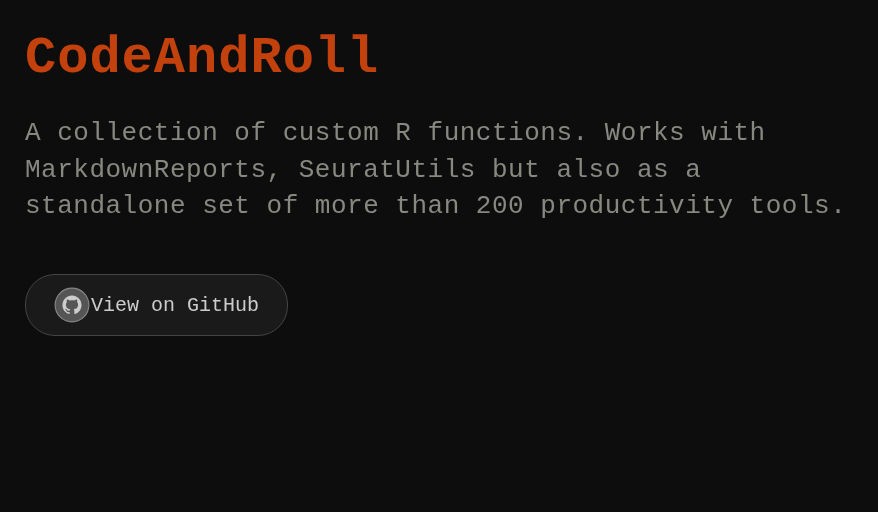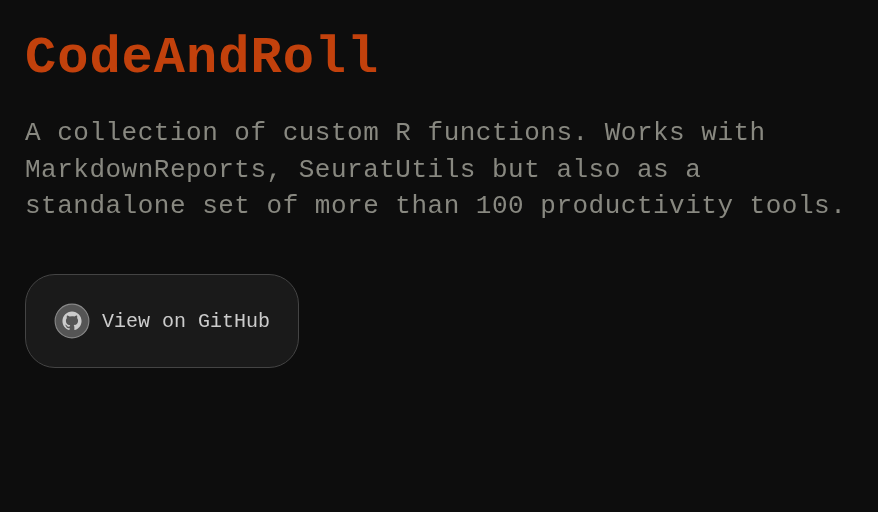--- a/index.html
+++ b/index.html
@@ -31,25 +31,25 @@
       color: #888880;
       line-height: 1.4;
       max-width: 840px;
       margin-bottom: 50px;
       letter-spacing: 0.5px;
     }
 
     .github-button {
       display: inline-flex;
       align-items: center;
-      gap: 12px;
+      gap: 1px;
       background-color: #1a1a1a;
       border: 1.5px solid #444;
       border-radius: 30px;
-      padding: 28px 28px;
+      padding: 12px 28px;
       cursor: pointer;
       text-decoration: none;
     }
 
     .github-button-text {
       font-family: 'Courier New', Courier, monospace;
       font-size: 20px;
       color: #cccccc;
       font-weight: 500;
     }
@@ -60,21 +60,21 @@
       flex-shrink: 0;
     }
   </style>
 </head>
 <body>
 
 
 
 <h1 class="title">CodeAndRoll</h1>
 
-<p class="description">A collection of custom R functions. Works with MarkdownReports, SeuratUtils but also as a standalone set of more than 100 productivity tools.</p>
+<p class="description">A collection of custom R functions. Works with MarkdownReports, SeuratUtils but also as a standalone set of more than 200 productivity tools.</p>
 
 <a class="github-button" href="#">
   <svg class="github-icon" viewBox="0 0 32 32" xmlns="http://www.w3.org/2000/svg">
     <circle cx="16" cy="16" r="15" fill="#555" stroke="#888" stroke-width="1"></circle>
     <path d="M16 7.5C11.3 7.5 7.5 11.3 7.5 16c0 3.75 2.43 6.93 5.8 8.05.42.08.58-.18.58-.4v-1.4c-2.36.51-2.85-1.14-2.85-1.14-.39-0.98-.95-1.24-.95-1.24-.77-.53.06-.52.06-.52.85.06 1.3.87 1.3.87.76 1.3 1.98.92 2.47.7.08-.55.3-.92.54-1.13-1.88-.21-3.86-.94-3.86-4.18 0-.92.33-1.68.87-2.27-.09-.21-.38-1.07.08-2.24 0 0 .71-.23 2.33.87a8.1 8.1 0 0 1 2.12-.29c.72 0 1.44.1 2.12.29 1.61-1.1 2.32-.87 2.32-.87.46 1.17.17 2.03.08 2.24.54.59.87 1.35.87 2.27 0 3.25-1.98 3.97-3.87 4.18.3.26.58.78.58 1.57v2.33c0 .22.15.49.58.4C22.07 22.93 24.5 19.75 24.5 16c0-4.7-3.8-8.5-8.5-8.5z" fill="#cccccc"></path>
   </svg>
   <span class="github-button-text">View on GitHub</span>
 </a>
 
 

